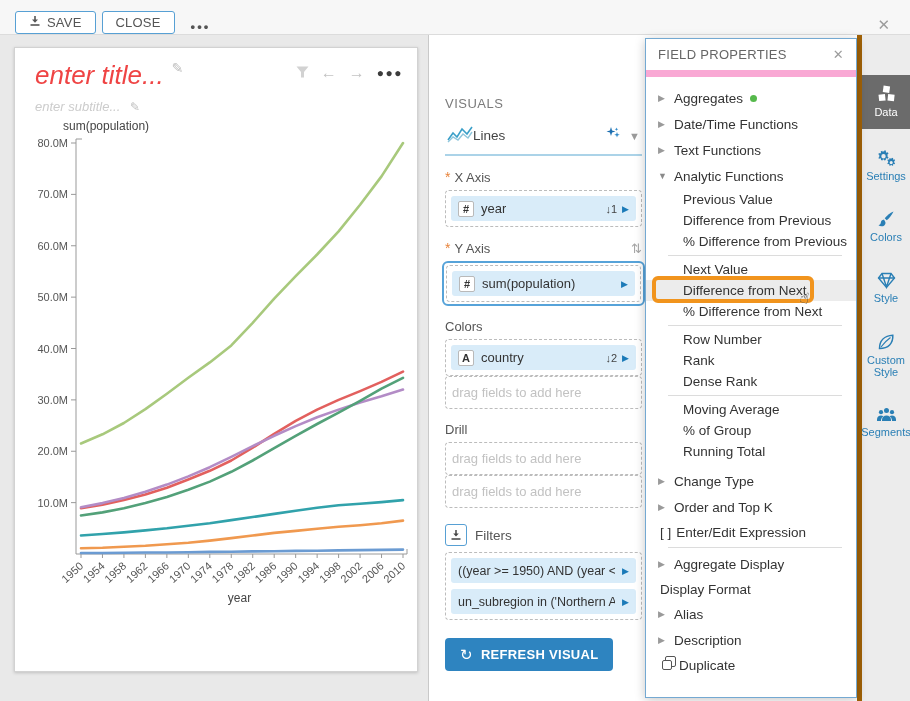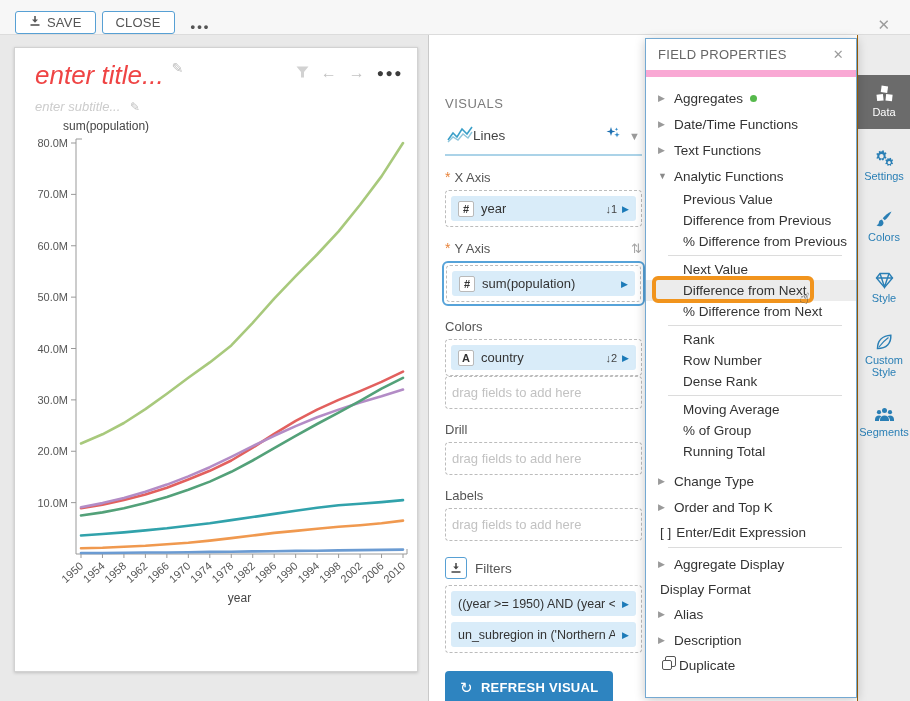--- a/index.html
+++ b/index.html
@@ -10,21 +10,21 @@
   .topbar{height:35px;background:#f7f7f7;border-bottom:1px solid #dcdcdc;display:flex;align-items:flex-end;padding-left:15px;}
   .tb-btn{display:inline-flex;align-items:center;gap:6px;background:#fff;border:1px solid #57a0d4;border-radius:3px;color:#555;font-size:13px;padding:3px 13px;height:23px;cursor:pointer;letter-spacing:.2px;}
   .tb-btn + .tb-btn{margin-left:6px;}
   .tb-more{color:#555;font-size:13px;letter-spacing:2px;margin-left:16px;cursor:pointer;font-weight:bold;}
   .tb-close{margin-left:auto;margin-right:20px;color:#9c9c9c;font-size:15px;font-weight:bold;cursor:pointer;}
 
   
   .workspace{position:relative;height:666px;display:flex;}
   .canvas-area{width:429px;background:#e9e9e9;border-right:1px solid #c9c9c9;position:relative;}
   .visuals-panel{width:428px;background:#fff;padding:10px 16px 0 16px;position:relative;}
-  .rail{width:53px;background:#ececec;border-left:1px solid #a16207;display:flex;flex-direction:column;align-items:stretch;padding-top:40px;}
+  .rail{width:53px;background:#ececec;border-left:5px solid #a16207;display:flex;flex-direction:column;align-items:stretch;padding-top:40px;}
 
   
   .chart-card{position:absolute;left:14px;top:12px;width:404px;height:625px;background:#fff;border:1px solid #d2d2d2;box-shadow:0 1px 3px rgba(0,0,0,.18);}
   .card-head{padding:12px 14px 0 20px;}
   .title-row{display:flex;align-items:flex-start;}
   .chart-title{font-size:26px;font-style:italic;color:#ef4444;}
   .pencil{color:#bdbdbd;font-size:14px;margin-left:8px;cursor:pointer;}
   .card-tools{margin-left:auto;display:flex;align-items:center;gap:12px;margin-top:4px;}
   .tool-arrow{color:#c3c3c3;font-size:16px;line-height:1;cursor:pointer;}
   .tool-more{color:#3c3c3c;font-size:12px;letter-spacing:1.5px;font-weight:bold;cursor:pointer;}
@@ -277,23 +277,20 @@
     
     <div class="shelf-box empty"><span>drag fields to add here</span></div>
 
     
     <div class="shelf-label">
         <span>Drill</span>
       </div>
     <div class="shelf-box empty"><span>drag fields to add here</span></div>
 
     
-    <div class="shelf-label">
-        <span>Labels</span>
-      </div>
     <div class="shelf-box empty"><span>drag fields to add here</span></div>
 
     
     <div class="filters-head">
       <span class="filters-btn">
         <svg width="12" height="12" viewBox="0 0 12 12">
             <path d="M6 1v5" stroke="#444" stroke-width="1.5" fill="none"></path>
             <path d="M3.2 4.5L6 7.5 8.8 4.5z" fill="#444"></path>
             <path d="M1.5 10h9" stroke="#444" stroke-width="1.5"></path>
           </svg>
@@ -430,24 +427,24 @@
         <div class="m-row sub hl">
           <span>Difference from Next</span>
           <span class="hl-box"></span>
           <span class="hand-cursor">☝</span>
         </div>
         <div class="m-row sub">
           <span>% Difference from Next</span>
         </div>
         <div class="m-div"></div>
         <div class="m-row sub">
+          <span>Row Number</span>
+        </div>
+        <div class="m-row sub">
           <span>Rank</span>
-        </div>
-        <div class="m-row sub">
-          <span>Row Number</span>
         </div>
         <div class="m-row sub">
           <span>Dense Rank</span>
         </div>
         <div class="m-div"></div>
         <div class="m-row sub">
           <span>Moving Average</span>
         </div>
         <div class="m-row sub">
           <span>% of Group</span>

